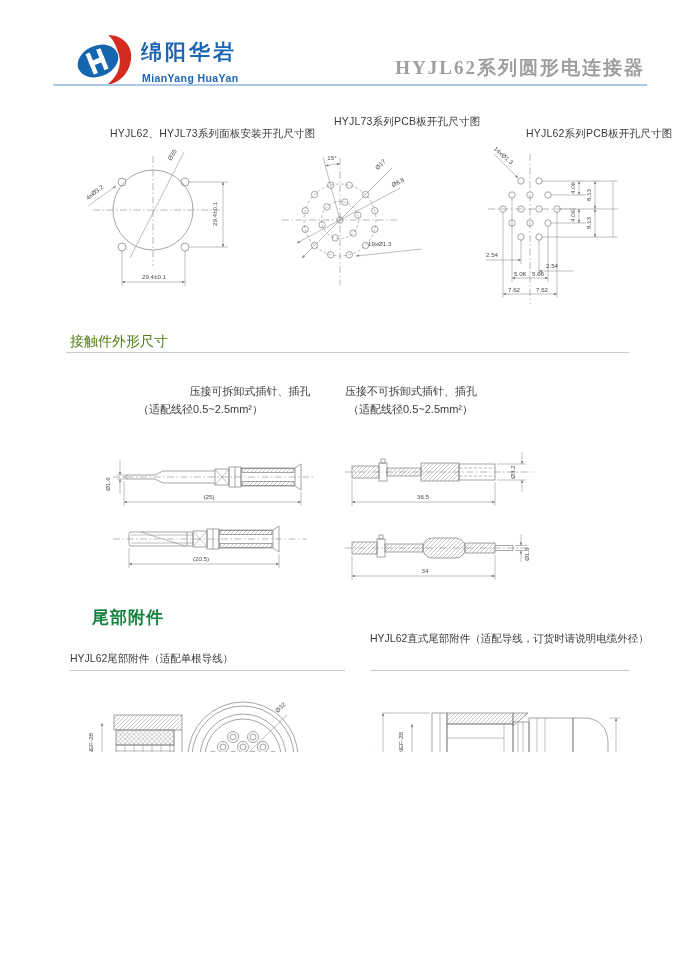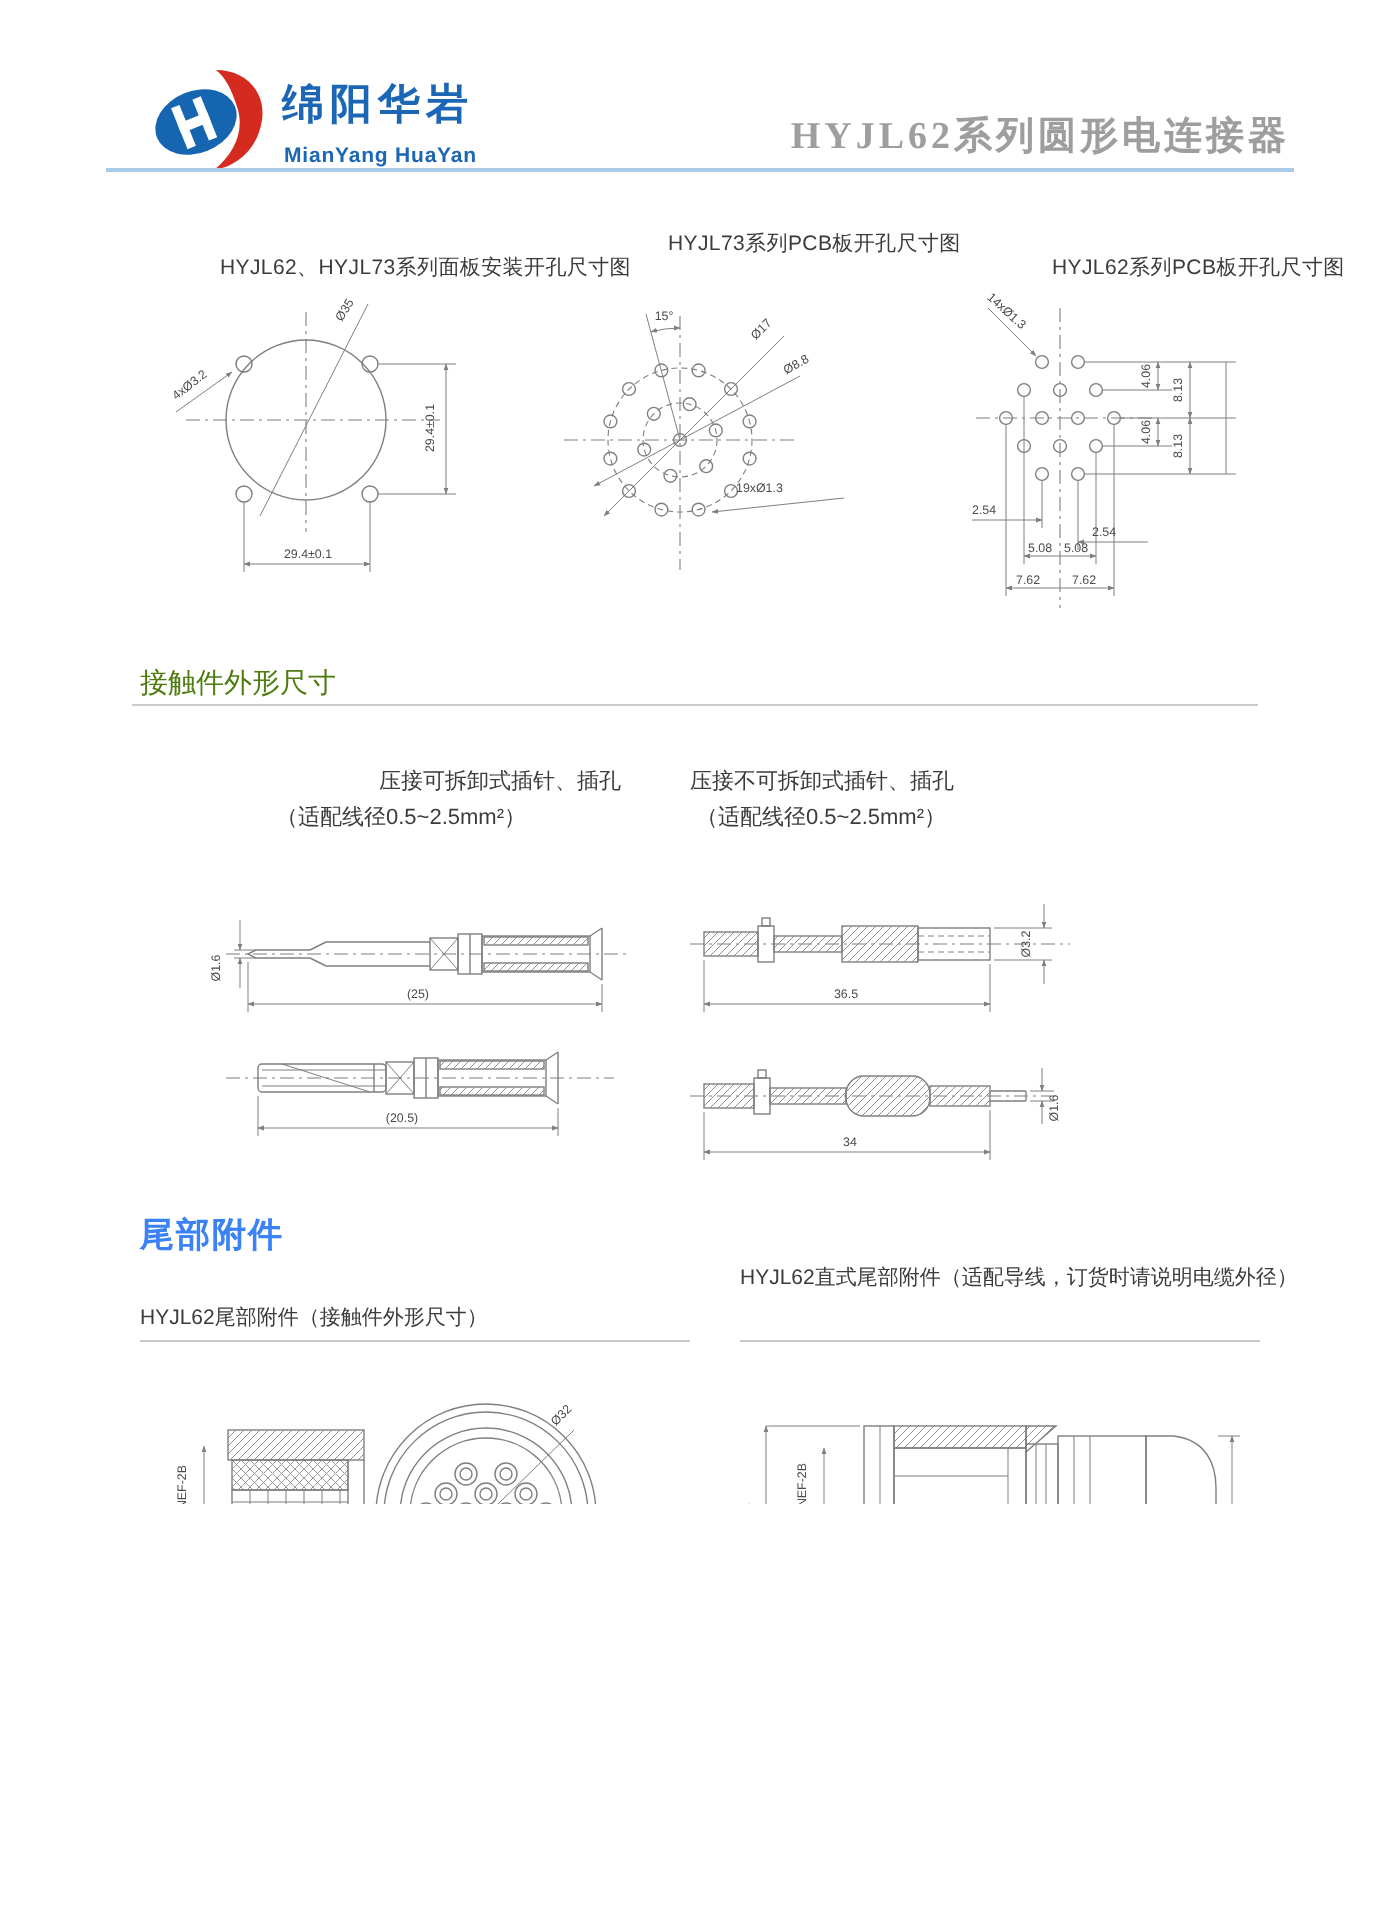--- a/index.html
+++ b/index.html
@@ -8,21 +8,21 @@
   
   .logo-cn{font-size:21px;font-weight:bold;color:#1b66b5;letter-spacing:3px;}
   .logo-en{font-size:10.5px;font-weight:bold;color:#1b66b5;letter-spacing:0.4px;}
   .doc-title{font-family:"Liberation Serif",serif;font-size:19px;font-weight:bold;color:#9e9e9e;letter-spacing:2px;}
   .hdr-rule{height:2px;background:#aacbe7;}
   
   .dwg-title{font-size:10.5px;color:#3b3b3b;letter-spacing:0.2px;margin-left:40px;}
   .sec-h{font-size:14px;color:#4d7c0f;}
   .rule{height:1px;background:#cccccc;}
   .col-label{font-size:11px;color:#3b3b3b;line-height:18px;}
-  .tail-h{font-size:17px;color:#3b82f6;font-weight:bold;letter-spacing:1px;}
+  .tail-h{font-size:17px;color:#15803d;font-weight:bold;letter-spacing:1px;margin-left:22px;}
   .sub-label{font-size:10.5px;color:#3b3b3b;}
   .sub-rule{height:1px;background:#c8c8c8;}
   .badge{background:#1b80c4;color:#fff;font-size:14px;font-weight:bold;text-align:center;line-height:19px;border-radius:6px;letter-spacing:1px;}
   
   .dwg line,.dwg rect,.dwg circle,.dwg path,.dwg ellipse,.dwg polyline,.dwg polygon{stroke:#7f7f7f;stroke-width:0.7;fill:none;}
   .dwg text{font:6.2px "Liberation Sans",sans-serif;fill:#4c4c4c;stroke:none;}
   .dwg .cl{stroke-dasharray:7 2.5 1.5 2.5;stroke-width:0.55;}
   .dwg .dsh{stroke-dasharray:3 2;stroke-width:0.55;}
   .dwg .thin{stroke-width:0.5;}
   .dwg .fh1{fill:url(#h1);}
@@ -283,21 +283,21 @@
     <text x="90" y="51" text-anchor="middle">34</text>
     <line class="thin" x1="180" y1="23.5" x2="192" y2="23.5"></line>
       <line class="thin" x1="180" y1="28.5" x2="192" y2="28.5"></line>
     <line class="thin" x1="186" y1="12" x2="186" y2="23.5" marker-end="url(#arE)"></line>
     <line class="thin" x1="186" y1="40" x2="186" y2="28.5" marker-end="url(#arE)"></line>
     <text x="194" y="32" text-anchor="middle" transform="rotate(-90 194 32)">Ø1.6</text>
   </svg>
 
   <div class="abs tail-h" style="left:70px;top:606px">尾部附件</div>
 
-  <div class="abs sub-label" style="left:70px;top:652px">HYJL62尾部附件（接触件外形尺寸）</div>
+  <div class="abs sub-label" style="left:70px;top:652px">HYJL62尾部附件（适配单根导线）</div>
   <div class="abs sub-rule" style="left:70px;top:670px;width:275px"></div>
   <div class="abs sub-label" style="left:370px;top:632px">HYJL62直式尾部附件（适配导线，订货时请说明电缆外径）</div>
   <div class="abs sub-rule" style="left:370px;top:670px;width:260px"></div>
 
   <svg class="abs dwg" style="left:80px;top:685px" width="230" height="160" viewBox="0 0 230 160">
 
     <rect class="fh1" x="34" y="30" width="68" height="15"></rect>
     <rect class="fh2" x="36" y="45" width="58" height="15"></rect>
     <rect x="36" y="60" width="58" height="12"></rect>
     <line class="thin" x1="45" y1="60" x2="45" y2="72"></line>

